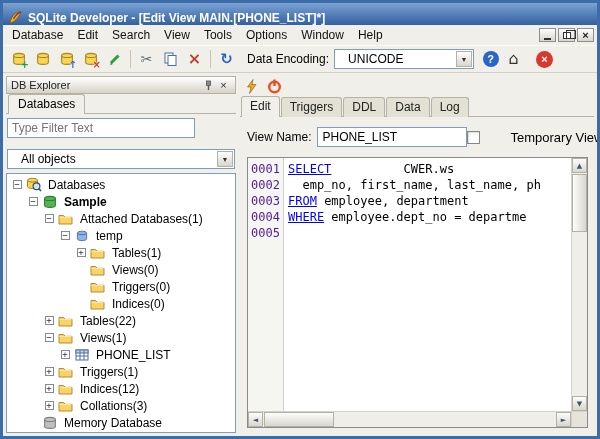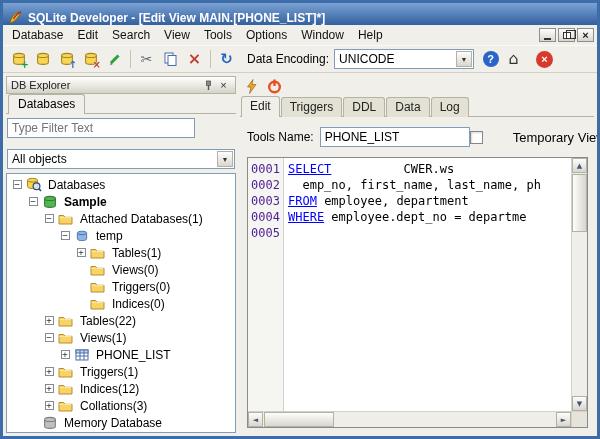--- a/index.html
+++ b/index.html
@@ -27,21 +27,21 @@
 
   
   .toolbar { height:28px; flex:none; display:flex; align-items:center; padding:0 4px; gap:1px;
              border-top:1px solid #fbfaf7; border-bottom:1px solid #d3d0c3; }
   .tbtn { width:23px; height:22px; display:flex; align-items:center; justify-content:center; position:relative; border-radius:2px; }
   .tsep { width:1px; height:18px; background:#c7c4b7; margin:0 3px; flex:none; }
   .glyph { font-family:"DejaVu Sans", sans-serif; font-size:14px; line-height:1; }
   .badge { position:absolute; right:1px; bottom:0; font:bold 10px "DejaVu Sans", sans-serif; text-shadow:0 0 1px #fff; }
   .enc-label { font-size:12px; margin:0 4px 0 8px; white-space:nowrap; }
   .combo { height:20px; background:#fff; border:1px solid #7f9db9; display:flex; align-items:center;
-           font-size:12px; padding-left:4px; position:relative; }
+           font-size:12px; padding-left:13px; position:relative; }
   .combo-value { flex:1; white-space:nowrap; overflow:hidden; }
   .combo-arrow { position:absolute; right:1px; top:1px; bottom:1px; width:16px;
                  background:linear-gradient(#fdfdfd,#d9d6cc); border:1px solid #b3b0a4;
                  display:flex; align-items:center; justify-content:center; font-size:7px; color:#333; }
   .enc-combo { width:140px; }
   .toolbar-right { display:flex; align-items:center; margin-left:4px; }
   .toolbar-right .tbtn:last-child { margin-left:8px; }
   .circle-btn { width:16px; height:16px; border-radius:50%; color:#fff; font:bold 11px "Liberation Sans",sans-serif;
                 display:flex; align-items:center; justify-content:center; }
 
@@ -472,21 +472,21 @@
         </div>
       <div class="rp-tabs" id="rp-tabs">
           <span class="rtab active">Edit</span>
           <span class="rtab">Triggers</span>
           <span class="rtab">DDL</span>
           <span class="rtab">Data</span>
           <span class="rtab">Log</span>
         </div>
       <div class="rp-content">
         <div class="viewname-row">
-          <span class="vn-label">Tools Name:</span>
+          <span class="vn-label">View Name:</span>
           <input class="vn-field" value="PHONE_LIST" style="">
           <span class="chk-wrap">
             <span class="checkbox"></span>
             <span class="chk-label">Temporary View</span>
           </span>
         </div>
         <div class="editor">
           <div class="gutter" id="gutter">
               <div class="code-line">0001</div>
               <div class="code-line">0002</div>

